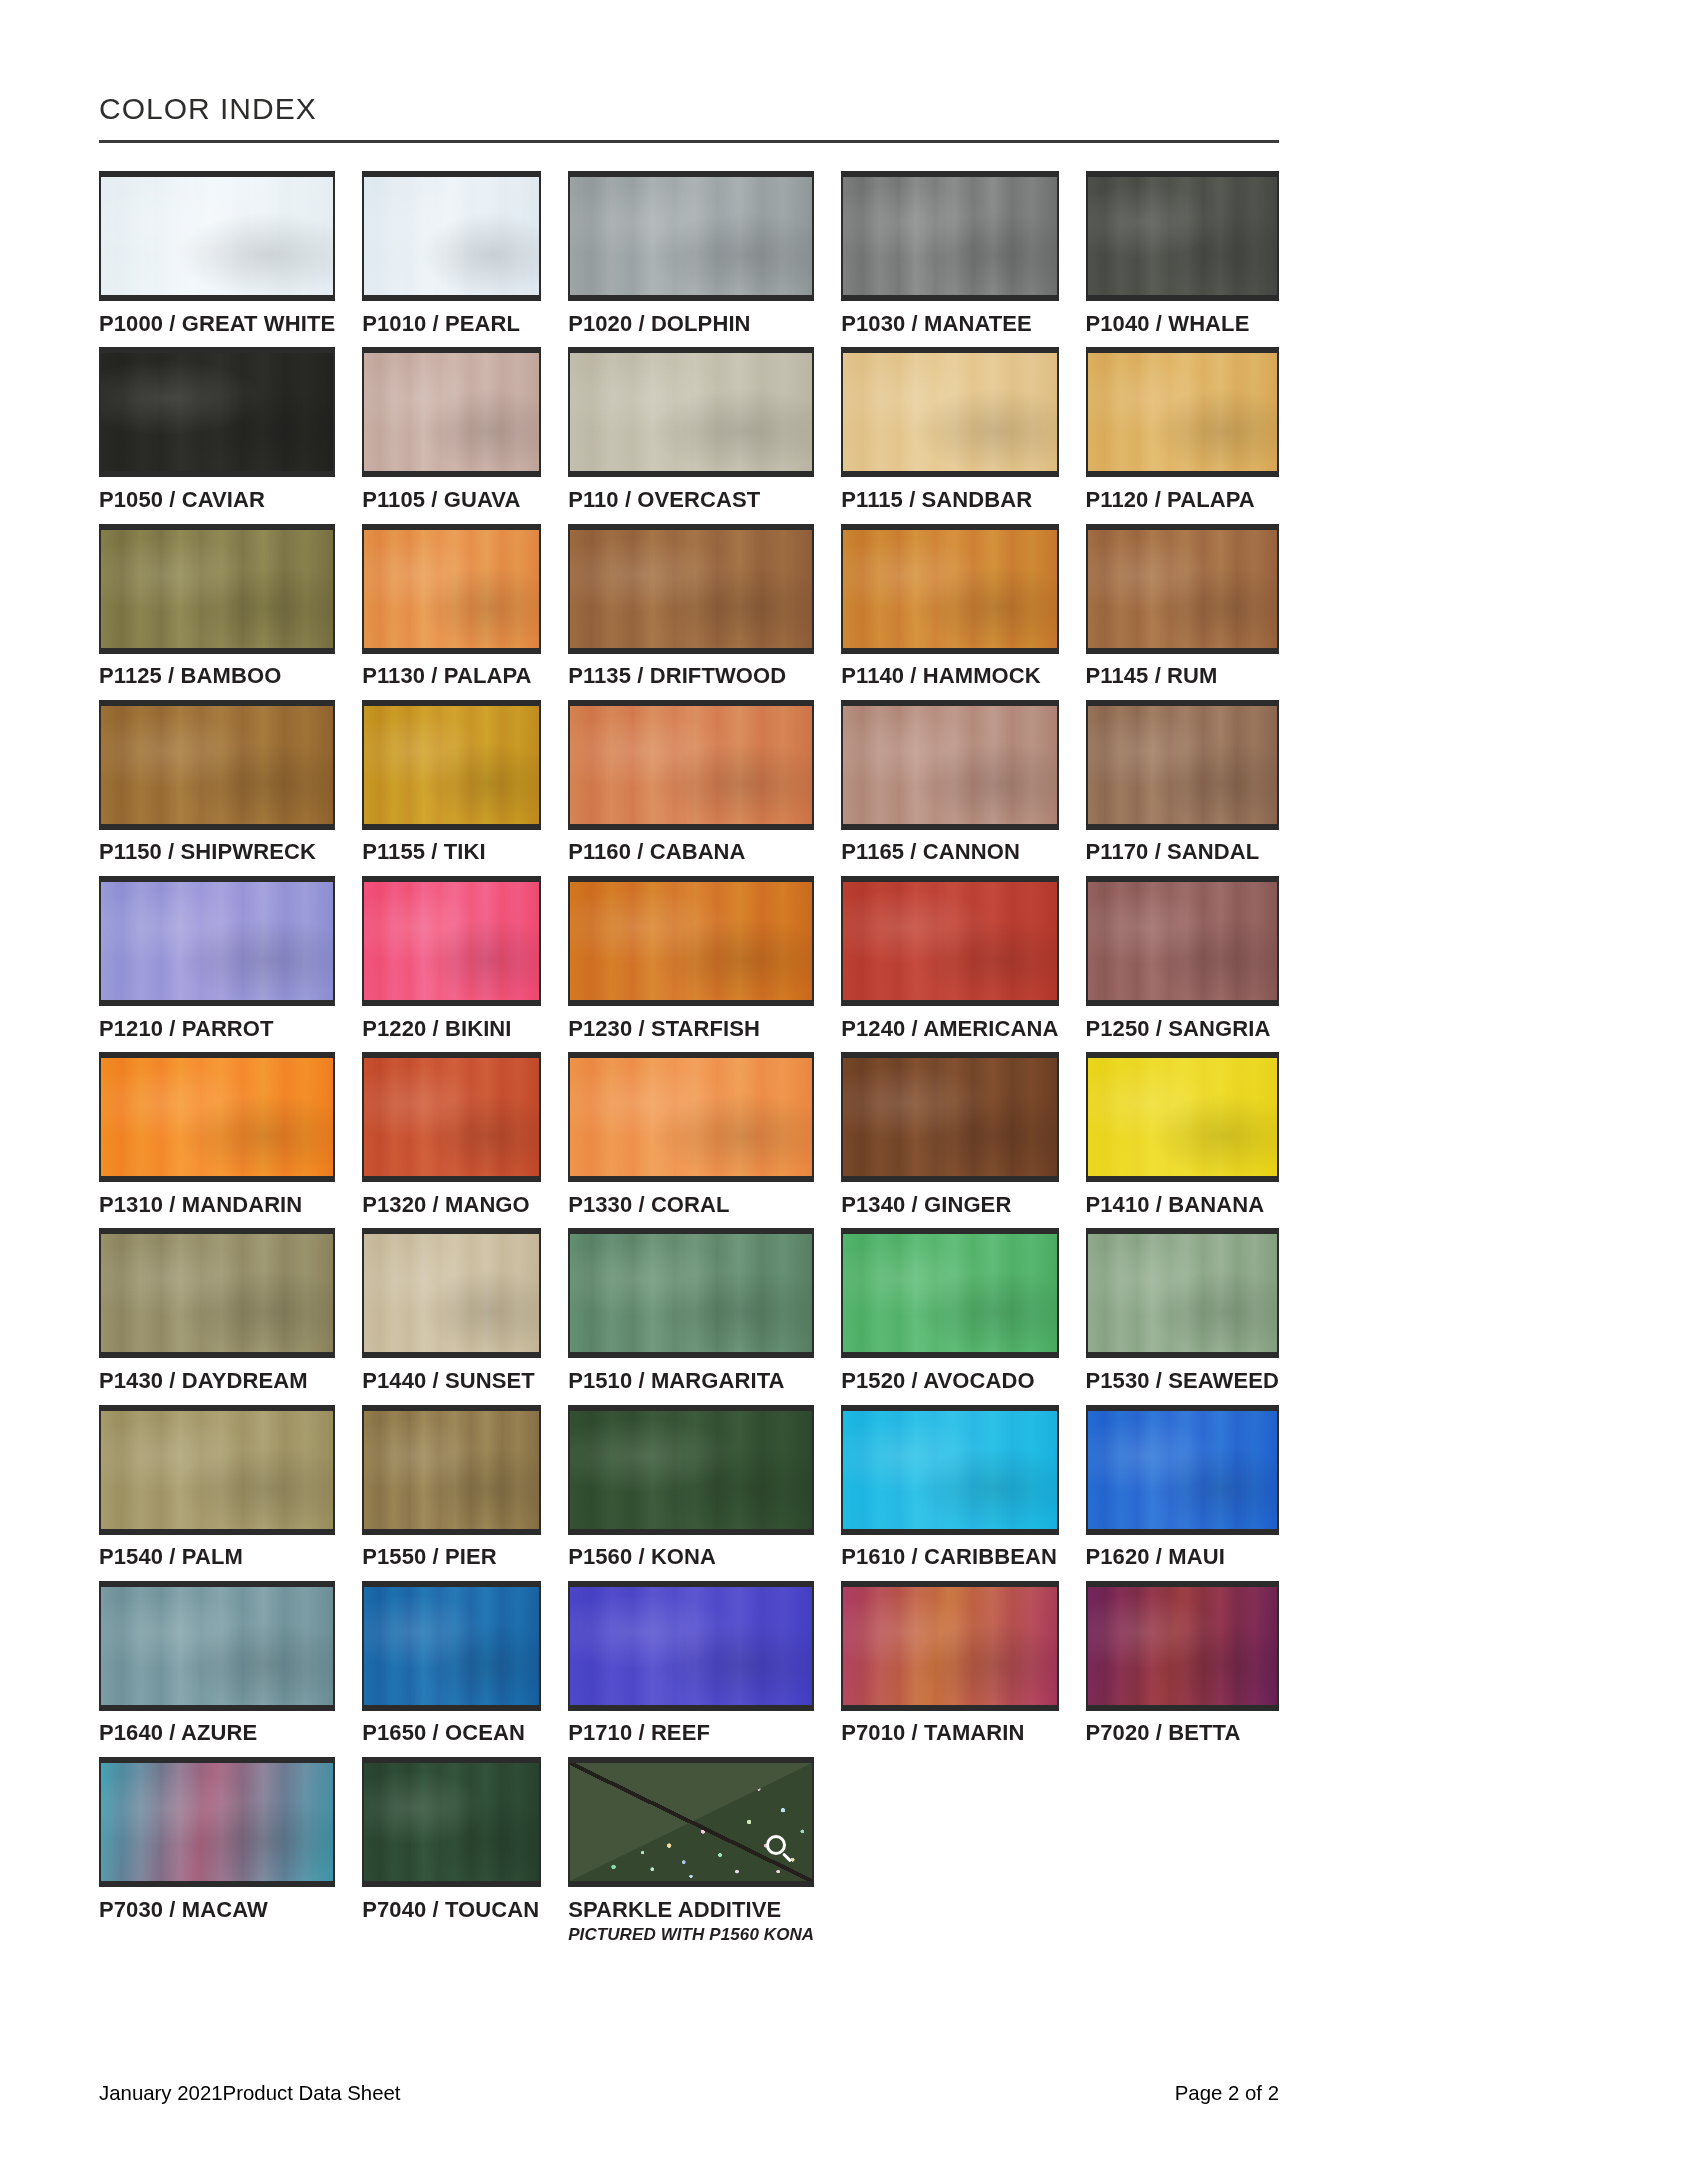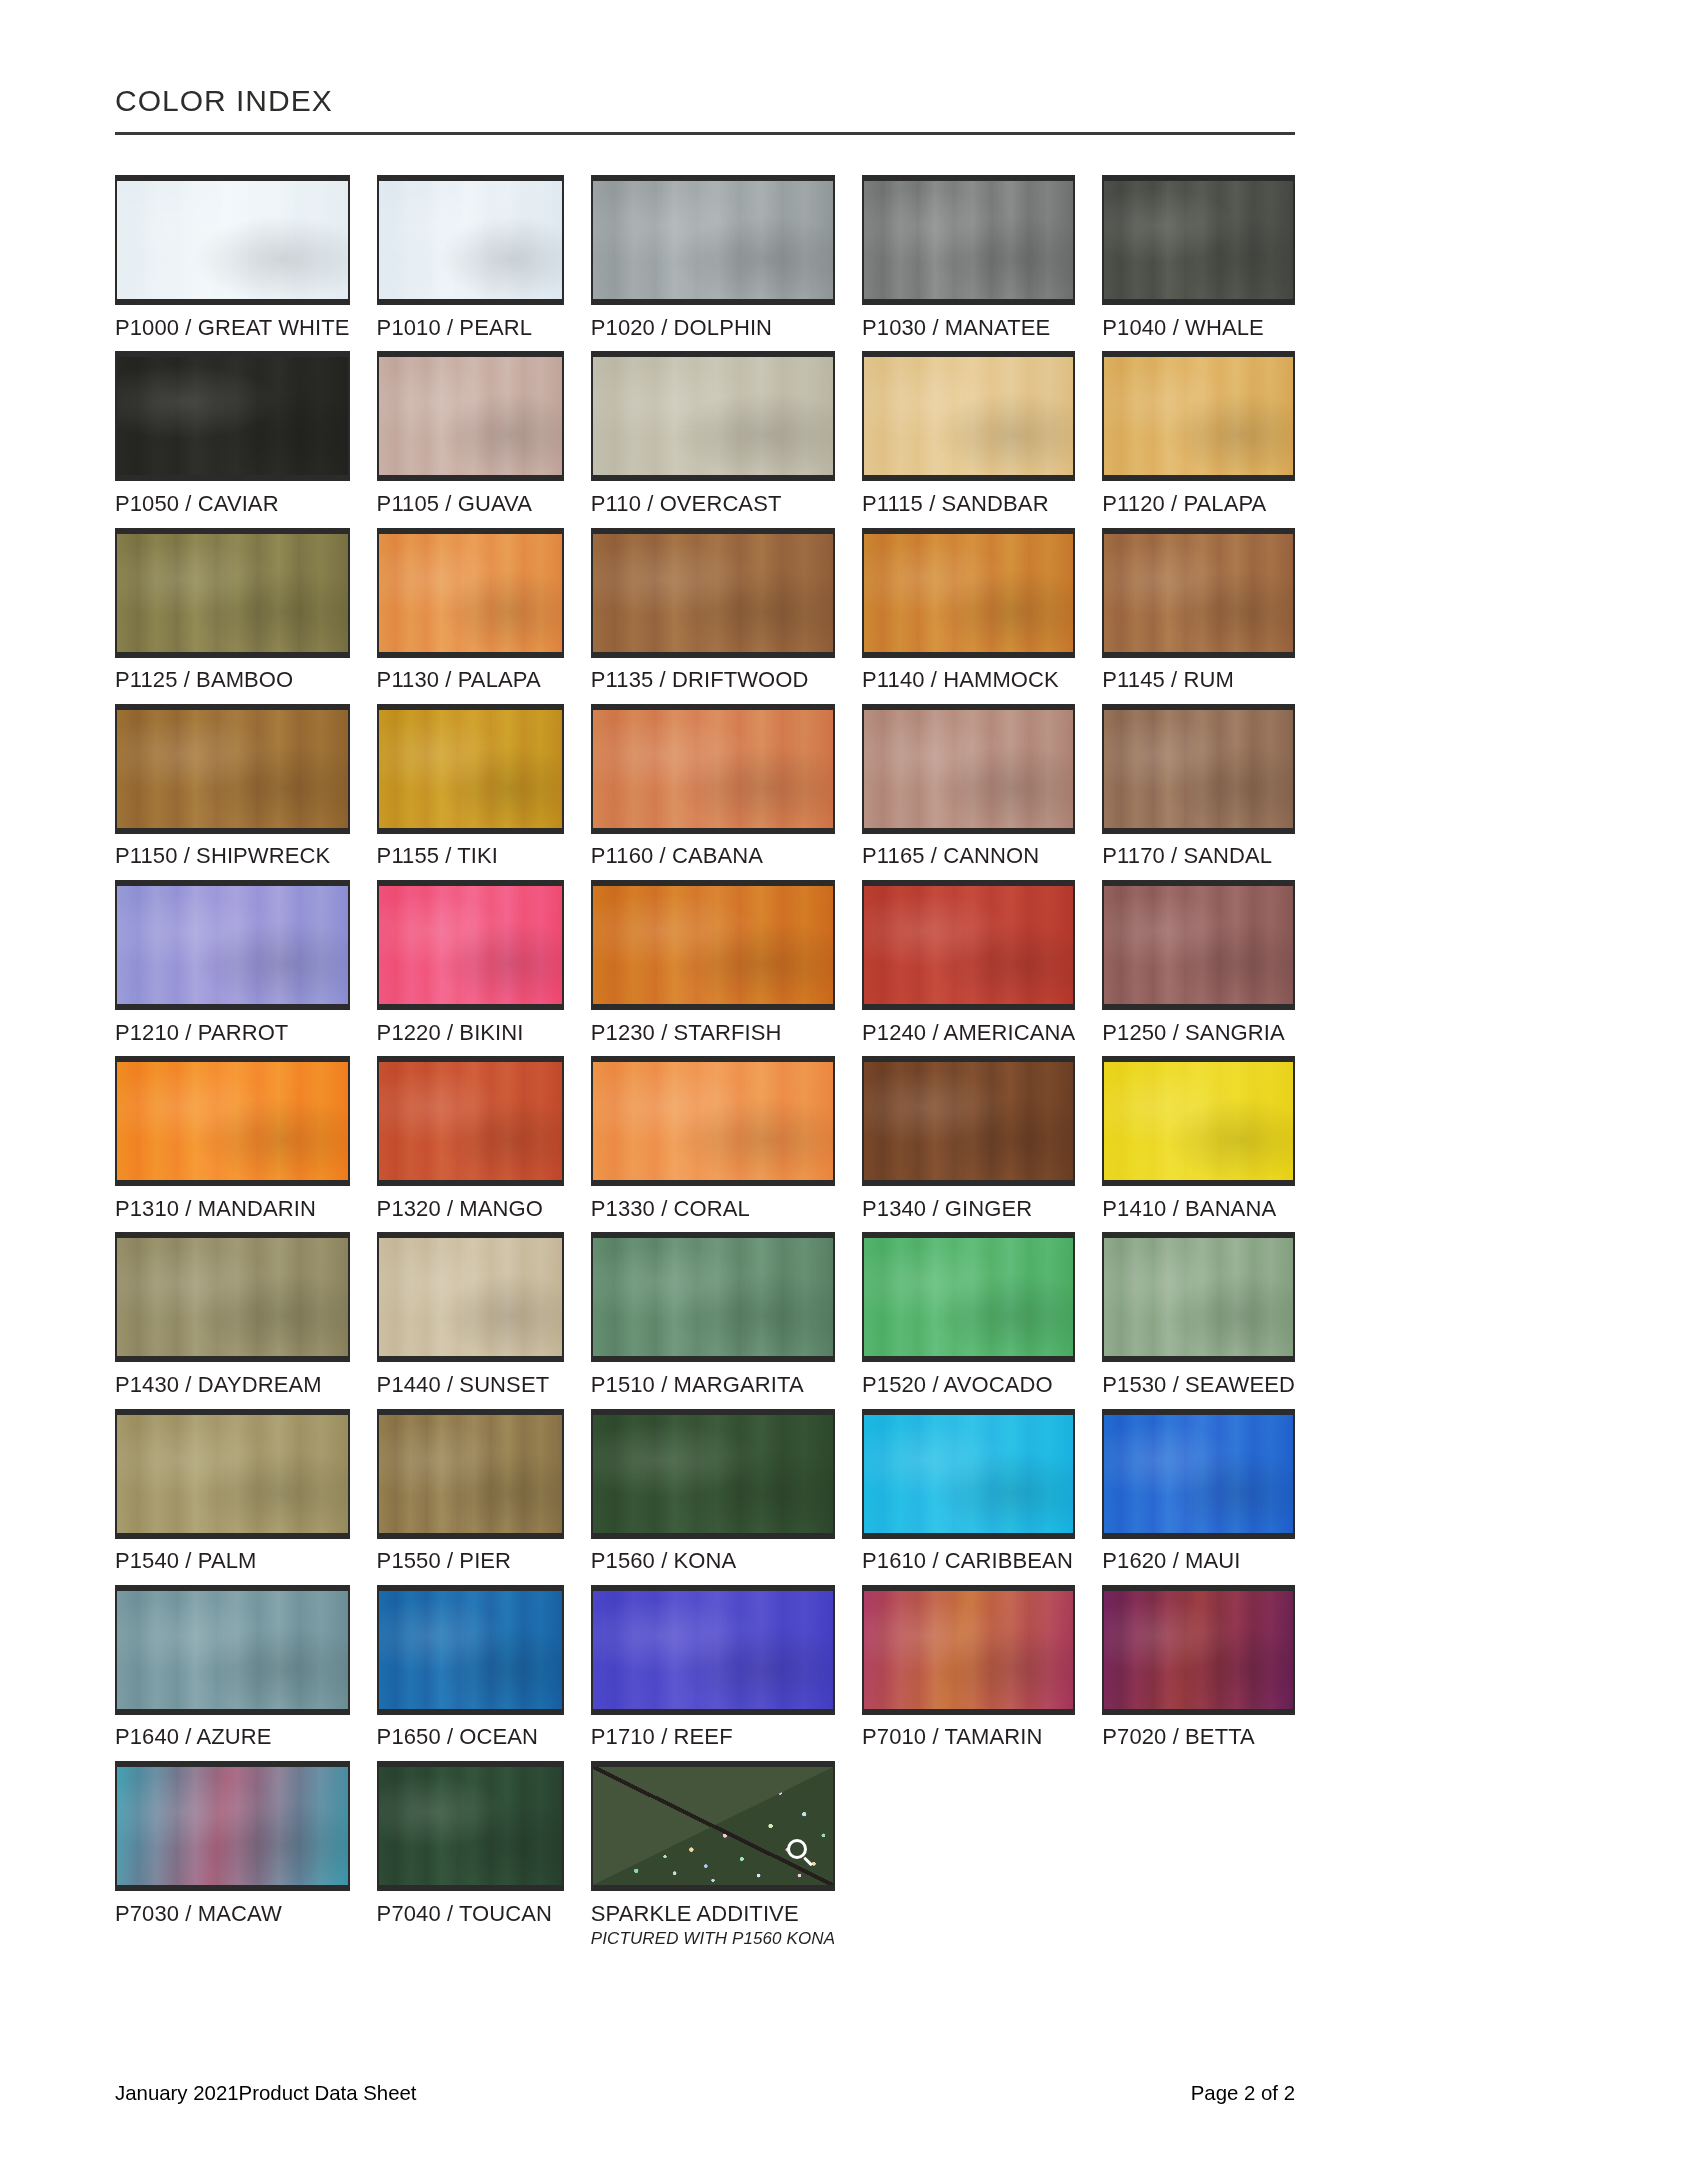--- a/index.html
+++ b/index.html
@@ -11,25 +11,25 @@
     width: 1681px;
     height: 2183px;
     font-family: "Liberation Sans", sans-serif;
     color: #231f20;
     position: relative;
     overflow: hidden;
   }
 
   .page {
     position: absolute;
-    left: 16px; top: 0;
+    left: 0; top: 0;
     width: 1378px;
     height: 2183px;
     box-sizing: border-box;
-    padding: 0 99px;
+    padding: 8px 99px;
   }
 
   
   .header {
     padding-top: 86px;
   }
   .page-title {
     font-size: 30px;
     letter-spacing: 1px;
     font-weight: 400;
@@ -39,25 +39,26 @@
     white-space: pre;
   }
   .title-rule {
     height: 3.3px;
     background: #3a3a3a;
     width: 100%;
   }
 
   
   .grid {
-    margin-top: 40px;
+    margin-top: 28px;
     display: grid;
     grid-template-columns: repeat(5, 1fr);
     column-gap: 27px;
     row-gap: 0px;
+    font-weight: bold;
   }
   .cell {
     width: 100%;
     margin-bottom: 12.5px;
   }
   .swatch {
     position: relative;
     width: 100%;
     height: 130px;
     box-sizing: border-box;

